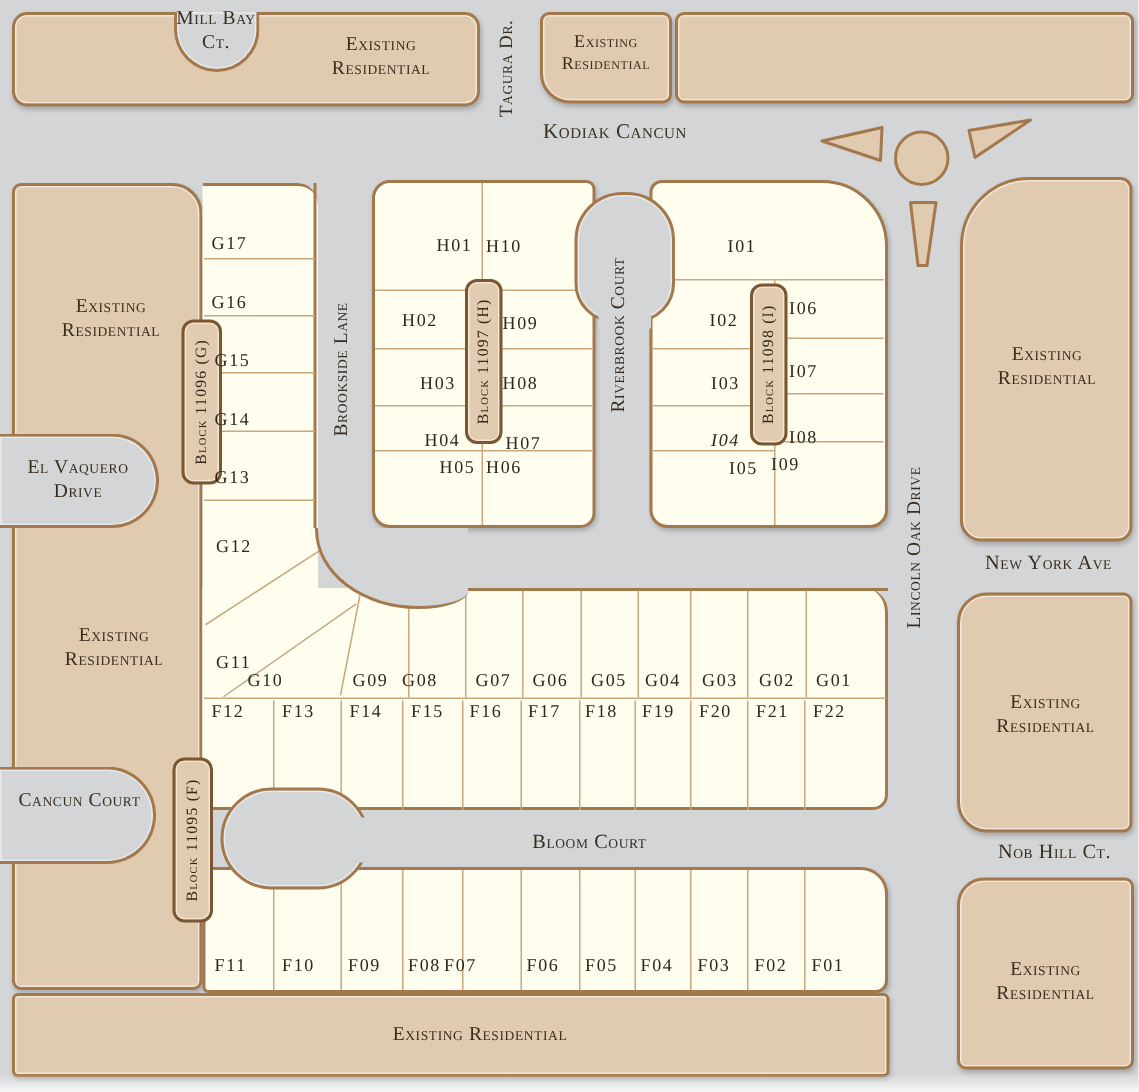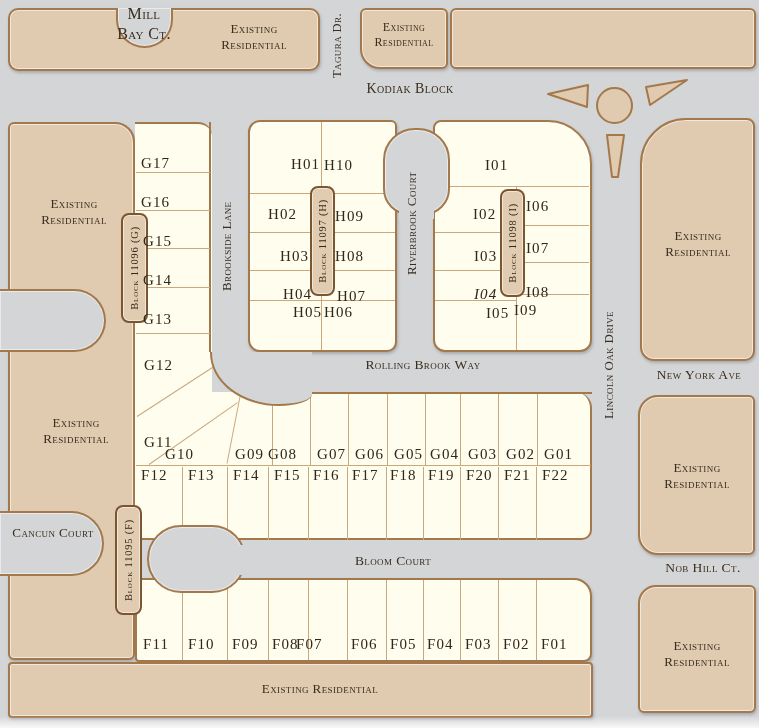--- a/index.html
+++ b/index.html
@@ -7,64 +7,65 @@
        font-family:"Liberation Serif",serif;}
   .block{position:absolute;background:#e0cab0;border:2px solid #a3794c;box-sizing:border-box;
          box-shadow:inset 0 0 0 1px rgba(255,255,255,.55), 1px 2px 3px rgba(95,95,100,.35);}
   .parcel{background:#fffdee;}
   .stub{position:absolute;background:#d3d5d7;border:2px solid #a3794c;box-sizing:border-box;
         box-shadow:inset 0 0 0 1px rgba(255,255,255,.5);z-index:10;}
   .patch{position:absolute;background:#d3d5d7;z-index:12;}
   .lbl{position:absolute;font-size:13px;font-variant:small-caps;color:#392d1e;text-align:center;
        letter-spacing:.4px;line-height:1.25;z-index:30;}
   .vlbl{writing-mode:vertical-rl;transform:rotate(180deg);text-align:center;}
-  .lot{position:absolute;font-size:15px;font-variant:small-caps;letter-spacing:1.1px;
+  .lot{position:absolute;font-size:12px;font-variant:small-caps;letter-spacing:1.1px;
        color:#30261a;z-index:30;white-space:nowrap;}
   .hline{position:absolute;height:1px;background:#c9a87e;z-index:8;}
   .vline{position:absolute;width:1px;background:#c9a87e;z-index:8;}
   .edge{background:#a3794c;}
   .diag{position:absolute;height:1px;background:#c9a87e;transform-origin:0 50%;z-index:8;}
   .badge{position:absolute;background:#e2ccb1;border:2px solid #7b5731;border-radius:8px;z-index:25;
          display:flex;align-items:center;justify-content:center;box-sizing:border-box;
          box-shadow:inset 0 0 0 1px rgba(255,255,255,.5);}
   .badge span{writing-mode:vertical-rl;transform:rotate(180deg);font-size:10.5px;
          font-variant:small-caps;letter-spacing:.8px;color:#33281a;white-space:nowrap;}
   .fade{position:absolute;left:0;top:716px;width:759px;height:12px;z-index:35;
         background:linear-gradient(rgba(211,213,215,0),#f8f8f8);}
 </style>
 </head>
 <body>
 
 <div id="map">
 
   <div class="block" style="left:8px;top:8px;width:312px;height:63px;border-radius:10px;"></div>
   <div class="stub" style="left:116px;top:8px;width:57px;height:40px;border-top:none;border-radius:0 0 29px 29px;"></div>
-  <div class="lbl" style="left:113px;top:4px;width:62px;font-size:16px;">Mill Bay Ct.</div>
+  <div class="lbl" style="left:113px;top:4px;width:62px;font-size:13px;">Mill Bay Ct.</div>
   <div class="lbl" style="left:206px;top:21px;width:96px;">Existing Residential</div>
 
   <div class="lbl vlbl" style="left:330px;top:6px;width:22px;height:80px;font-size:12.5px;">Tagura Dr.</div>
 
   <div class="block" style="left:360px;top:8px;width:88px;height:61px;border-radius:6px 6px 6px 20px;"></div>
   <div class="lbl" style="left:364px;top:20px;width:80px;font-size:12px;">Existing Residential</div>
 
   <div class="block" style="left:450px;top:8px;width:306px;height:61px;border-radius:6px;"></div>
 
-  <div class="lbl" style="left:350px;top:80px;width:120px;font-size:14px;">Kodiak Block</div>
+  <div class="lbl" style="left:350px;top:80px;width:120px;font-size:14px;">Kodiak Cancun</div>
   <svg style="position:absolute;left:540px;top:78px;z-index:10;" width="160" height="105" viewBox="0 0 160 105">
     <circle cx="74.5" cy="27.5" r="17.5" fill="#e0cab0" stroke="#a3794c" stroke-width="2"></circle>
     <polygon points="8,16 48,7 47,29" fill="#e0cab0" stroke="#a3794c" stroke-width="2" stroke-linejoin="round"></polygon>
     <polygon points="106,9 147,2 110,27" fill="#e0cab0" stroke="#a3794c" stroke-width="2" stroke-linejoin="round"></polygon>
     <polygon points="67,57 84,57 78,99 72,99" fill="#e0cab0" stroke="#a3794c" stroke-width="2" stroke-linejoin="round"></polygon>
   </svg>
 
   <div class="block" style="left:8px;top:122px;width:127px;height:538px;border-radius:6px 20px 6px 6px;"></div>
   <div class="lbl" style="left:26px;top:196px;width:96px;">Existing Residential</div>
   <div class="lbl" style="left:28px;top:415px;width:96px;">Existing Residential</div>
 
   <div class="stub" style="left:0px;top:289px;width:106px;height:63px;border-left:none;border-radius:0 32px 32px 0;"></div>
+  <div class="lbl" style="left:6px;top:303px;width:92px;">El Vaquero Drive</div>
 
   <div class="stub" style="left:0px;top:511px;width:104px;height:65px;border-left:none;border-radius:0 33px 33px 0;"></div>
   <div class="lbl" style="left:12px;top:525px;width:82px;">Cancun Court</div>
 
   <div class="block parcel" style="left:135px;top:122px;width:77px;height:418px;border:none;border-top:2px solid #a3794c;border-radius:0 14px 0 0;box-shadow:none;"></div>
   <div class="vline edge" style="left:209px;top:122px;width:2px;height:230px;"></div>
   <div class="hline" style="left:136px;top:172px;width:74px;"></div>
   <div class="hline" style="left:136px;top:210px;width:74px;"></div>
   <div class="hline" style="left:136px;top:248px;width:74px;"></div>
   <div class="hline" style="left:136px;top:287px;width:74px;"></div>
@@ -106,21 +107,20 @@
   <div class="lbl" style="left:650px;top:228px;width:96px;">Existing Residential</div>
   <div class="lbl" style="left:645px;top:367px;width:108px;font-size:13.5px;">New York Ave</div>
   <div class="block" style="left:638px;top:395px;width:117px;height:160px;border-radius:20px 6px 6px 20px;"></div>
   <div class="lbl" style="left:650px;top:460px;width:94px;">Existing Residential</div>
   <div class="lbl" style="left:652px;top:560px;width:102px;font-size:13.5px;">Nob Hill Ct.</div>
   <div class="block" style="left:638px;top:585px;width:118px;height:128px;border-radius:18px 6px 6px 6px;"></div>
   <div class="lbl" style="left:650px;top:638px;width:94px;">Existing Residential</div>
 
   <div class="lbl vlbl" style="left:601px;top:295px;width:22px;height:140px;">Lincoln Oak Drive</div>
 
-  <div class="lbl" style="left:348px;top:357px;width:150px;font-size:13.5px;">Rolling Brook Way</div>
 
   <div class="block parcel" style="left:135px;top:392px;width:457px;height:148px;border:none;border-right:2px solid #a3794c;border-bottom:2px solid #a3794c;border-radius:0 16px 10px 0;box-shadow:none;"></div>
   <div class="hline edge" style="left:310px;top:392px;width:282px;height:2px;"></div>
   <div class="stub" style="left:210px;top:352px;width:102px;height:54px;border:none;border-left:2px solid #a3794c;border-bottom:2px solid #a3794c;border-bottom-left-radius:70px 54px;border-bottom-right-radius:34px 12px;box-shadow:none;z-index:9;"></div>
 
   <div class="diag" style="left:137px;top:416px;width:95px;transform:rotate(-33deg);"></div>
   <div class="diag" style="left:149px;top:464px;width:108px;transform:rotate(-35deg);"></div>
   <div class="diag" style="left:227px;top:463px;width:68px;transform:rotate(-79deg);"></div>
 
   <div class="hline" style="left:136px;top:465px;width:455px;"></div>

